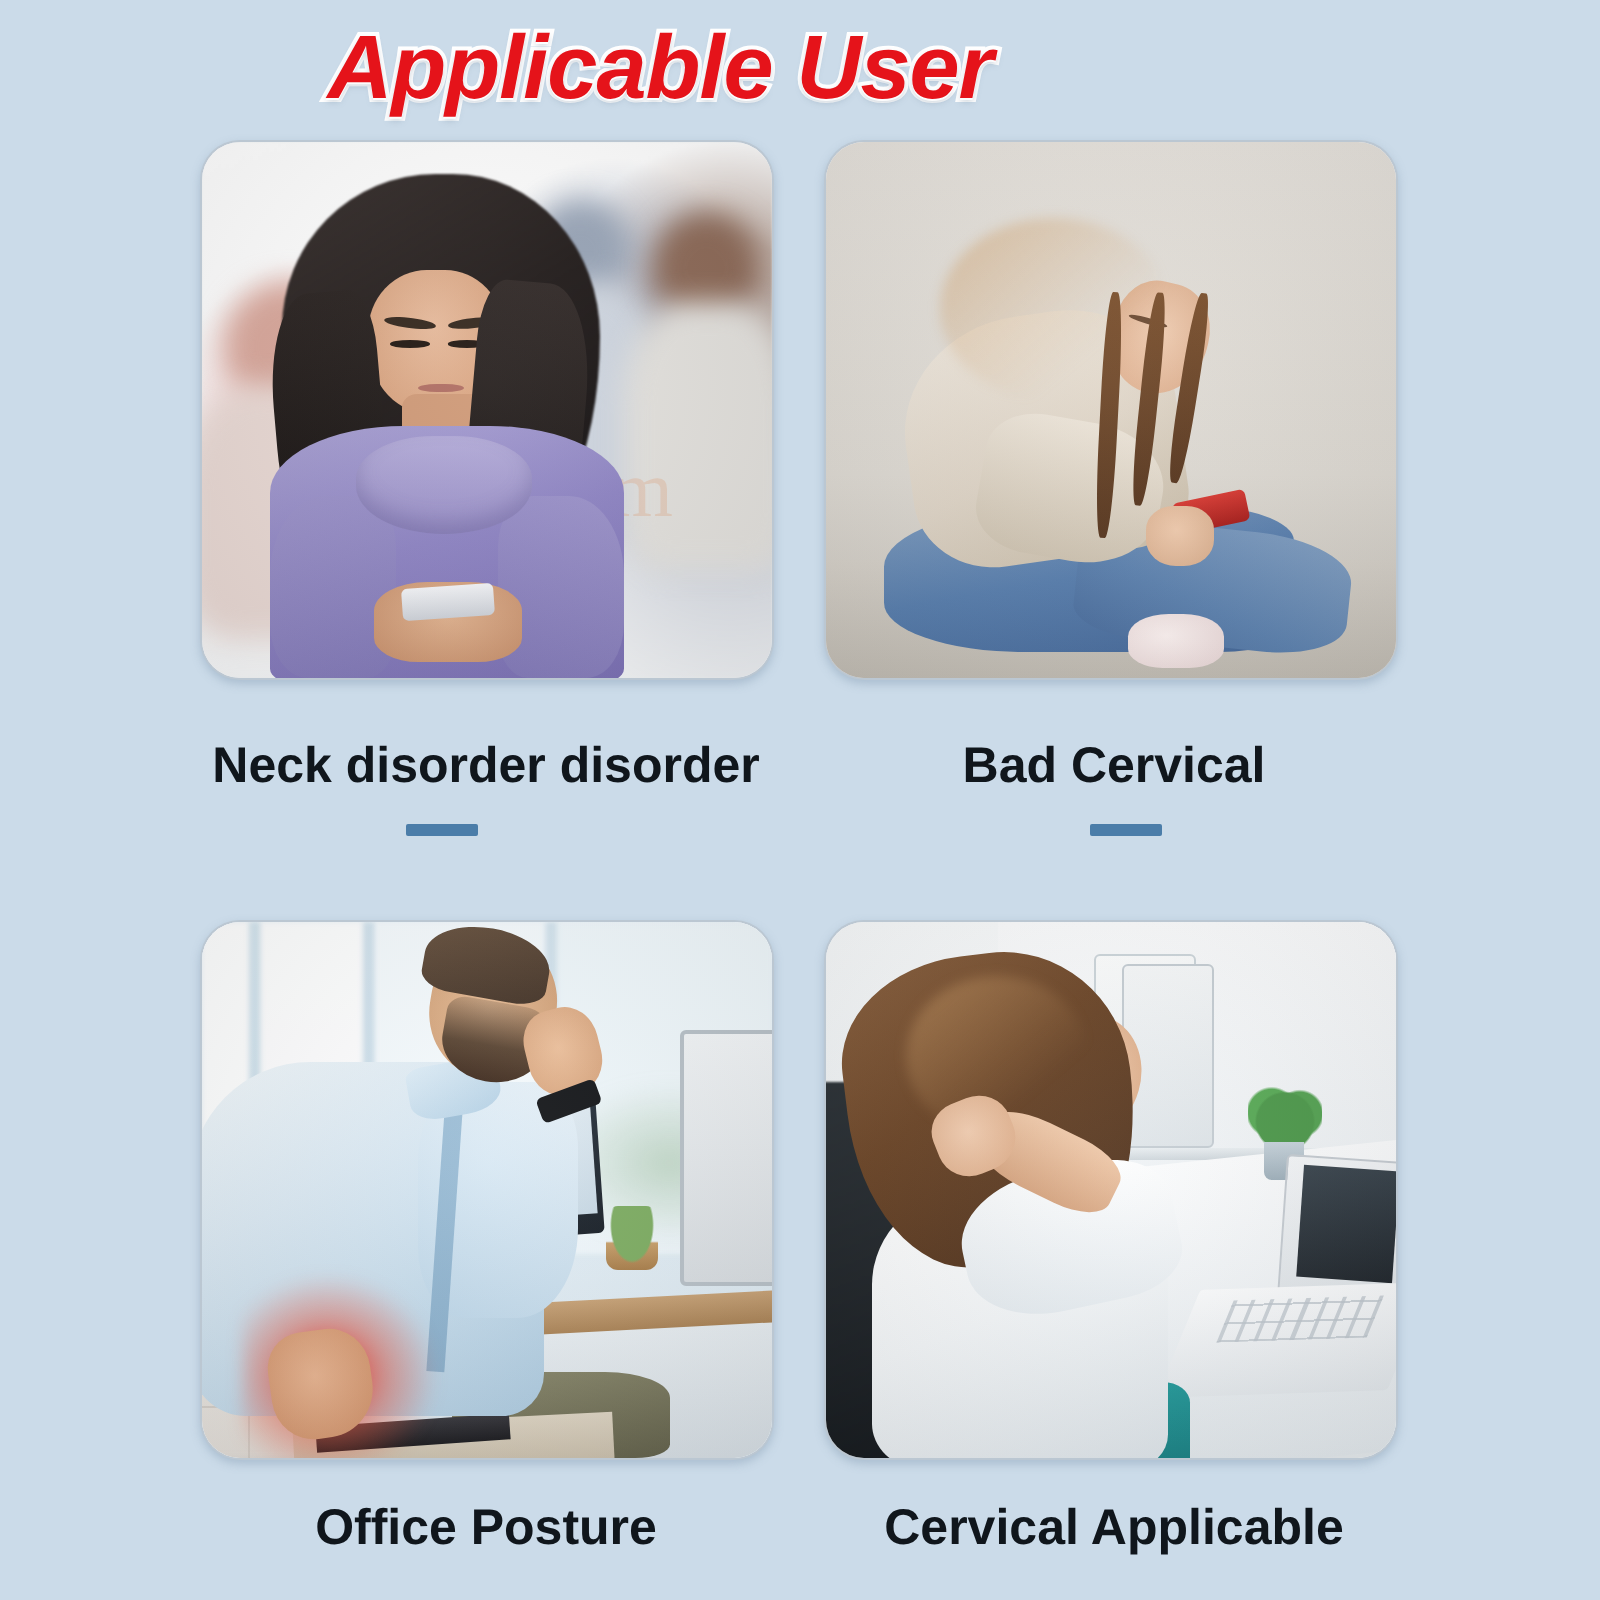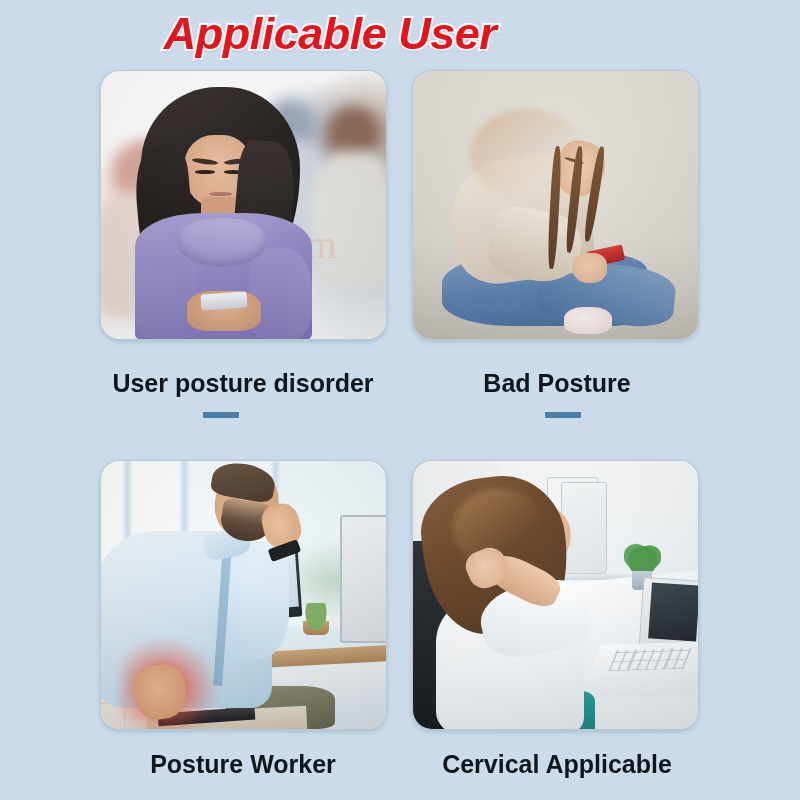--- a/index.html
+++ b/index.html
@@ -661,21 +661,21 @@
       <div class="p4-hair-sheen"></div>
       <div class="p4-arm"></div>
       <div class="p4-forearm"></div>
       <div class="p4-hand-neck"></div>
       <div class="photo-soften"></div>
     </div>
   </div>
 
 </div>
 
-<div class="caption cap-1" style="color: rgb(16, 22, 28);">User posture disorder</div>
+<div class="caption cap-1" style="color: rgb(16, 22, 28);">Neck disorder disorder</div>
 <div class="cap-rule rule-1" style="background: rgb(75, 125, 169);"></div>
 
-<div class="caption cap-2" style="color: rgb(16, 22, 28);">Bad Posture</div>
+<div class="caption cap-2" style="color: rgb(16, 22, 28);">Bad Cervical</div>
 <div class="cap-rule rule-2" style="background: rgb(75, 125, 169);"></div>
 
-<div class="caption cap-3" style="color: rgb(16, 22, 28);">Posture Worker</div>
+<div class="caption cap-3" style="color: rgb(16, 22, 28);">Office Posture</div>
 
 <div class="caption cap-4" style="color: rgb(16, 22, 28);">Cervical Applicable</div>
 
 </body></html>

